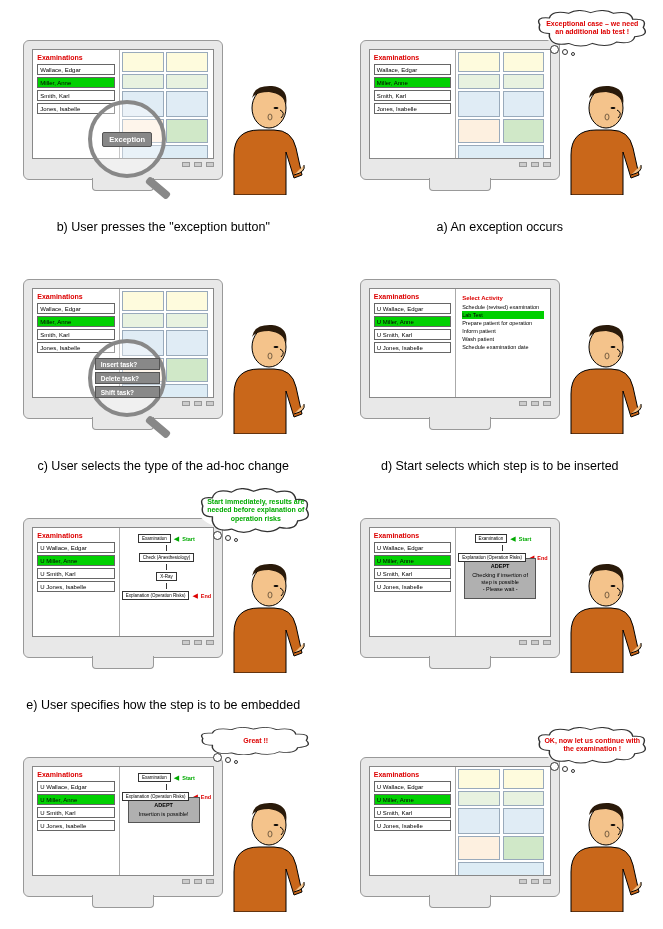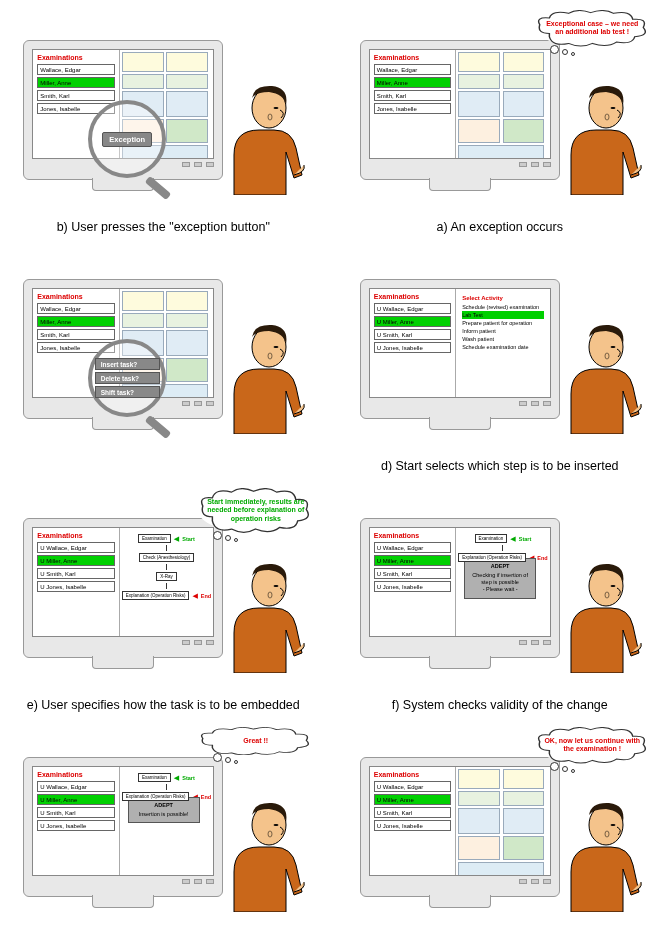--- a/index.html
+++ b/index.html
@@ -408,20 +408,21 @@
     <path d="M20 115 L20 75 Q20 50 45 50 L60 50 Q78 50 82 68 L88 95 L80 98 L72 72 L72 115 Z" fill="#c9671a" stroke="#000" stroke-width="1"></path>
     <path d="M80 95 Q92 92 90 85" fill="#f4c38b" stroke="#000" stroke-width="1"></path>
   </svg></div>
 
       <div class="magnifier" style="left:65px;top:80px">
           <div class="mag-item">Insert task?</div>
           <div class="mag-item">Delete task?</div>
           <div class="mag-item">Shift task?</div>
         </div>
     </div>
+    <div class="caption">c) User selects the type of the ad-hoc change</div>
   </div>
     <div class="panel">
     <div class="scene">
       <div class="monitor">
         <div class="screen">
           <div class="left-col">
             <div class="exam-title">Examinations</div>
             <div class="patient ">U Wallace, Edgar</div>
               <div class="patient green">U Miller, Anne</div>
               <div class="patient ">U Smith, Karl</div>
@@ -512,21 +513,21 @@
         <div class="thought-text">Start immediately, results are needed before explanation of operation risks</div>
       </div>
       <div class="tail">
         <span style="width:9px;height:9px"></span>
         <span style="width:6px;height:6px;margin-top:4px"></span>
         <span style="width:4px;height:4px;margin-top:7px"></span>
       </div>
     </div>
 
     </div>
-    <div class="caption">e) User specifies how the task is to be embedded</div>
+    <div class="caption">e) User specifies how the step is to be embedded</div>
   </div>
     <div class="panel">
     <div class="scene">
       <div class="monitor">
         <div class="screen">
           <div class="left-col">
             <div class="exam-title">Examinations</div>
             <div class="patient ">U Wallace, Edgar</div>
               <div class="patient green">U Miller, Anne</div>
               <div class="patient ">U Smith, Karl</div>
@@ -563,21 +564,20 @@
     <ellipse cx="55" cy="28" rx="17" ry="20" fill="#f4c38b" stroke="#000" stroke-width="1"></ellipse>
     <path d="M38 18 Q40 5 58 6 Q75 8 72 25 Q70 14 55 12 Q42 12 38 18 Z" fill="#2a1a0a"></path>
     <ellipse cx="62" cy="28" rx="2.5" ry="1" fill="#000"></ellipse>
     <path d="M66 30 Q72 33 67 38" fill="none" stroke="#000" stroke-width="1"></path>
     <ellipse cx="56" cy="37" rx="2" ry="3" fill="#f4c38b" stroke="#000" stroke-width="0.5"></ellipse>
     <path d="M20 115 L20 75 Q20 50 45 50 L60 50 Q78 50 82 68 L88 95 L80 98 L72 72 L72 115 Z" fill="#c9671a" stroke="#000" stroke-width="1"></path>
     <path d="M80 95 Q92 92 90 85" fill="#f4c38b" stroke="#000" stroke-width="1"></path>
   </svg></div>
 
     </div>
-    <div class="caption">f) System checks validity of the change</div>
   </div>
     <div class="panel">
     <div class="scene">
       <div class="monitor">
         <div class="screen">
           <div class="left-col">
             <div class="exam-title">Examinations</div>
             <div class="patient ">U Wallace, Edgar</div>
               <div class="patient green">U Miller, Anne</div>
               <div class="patient ">U Smith, Karl</div>

